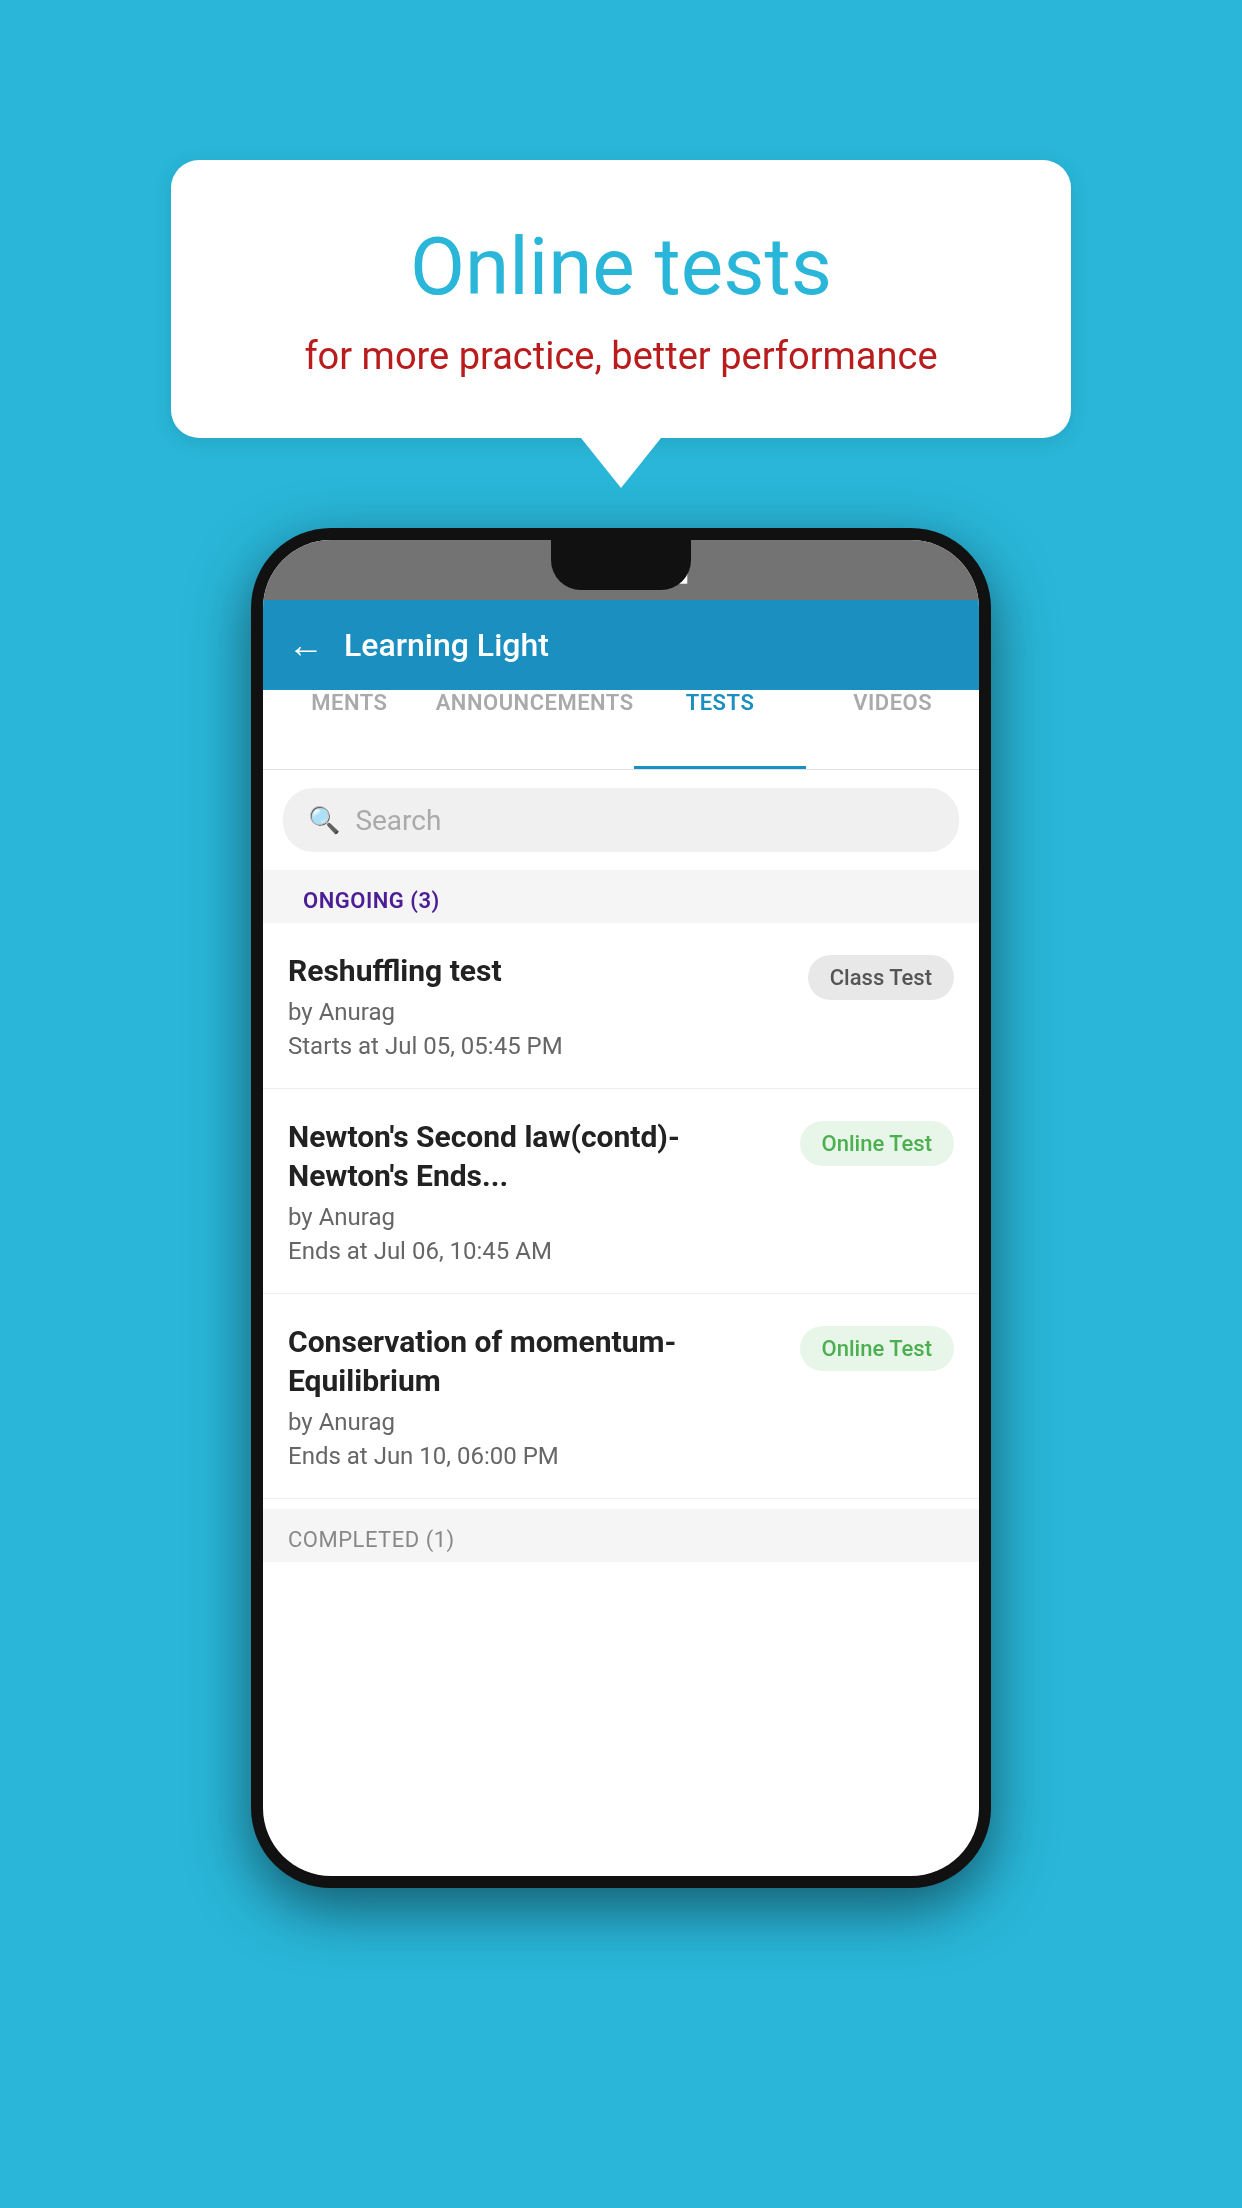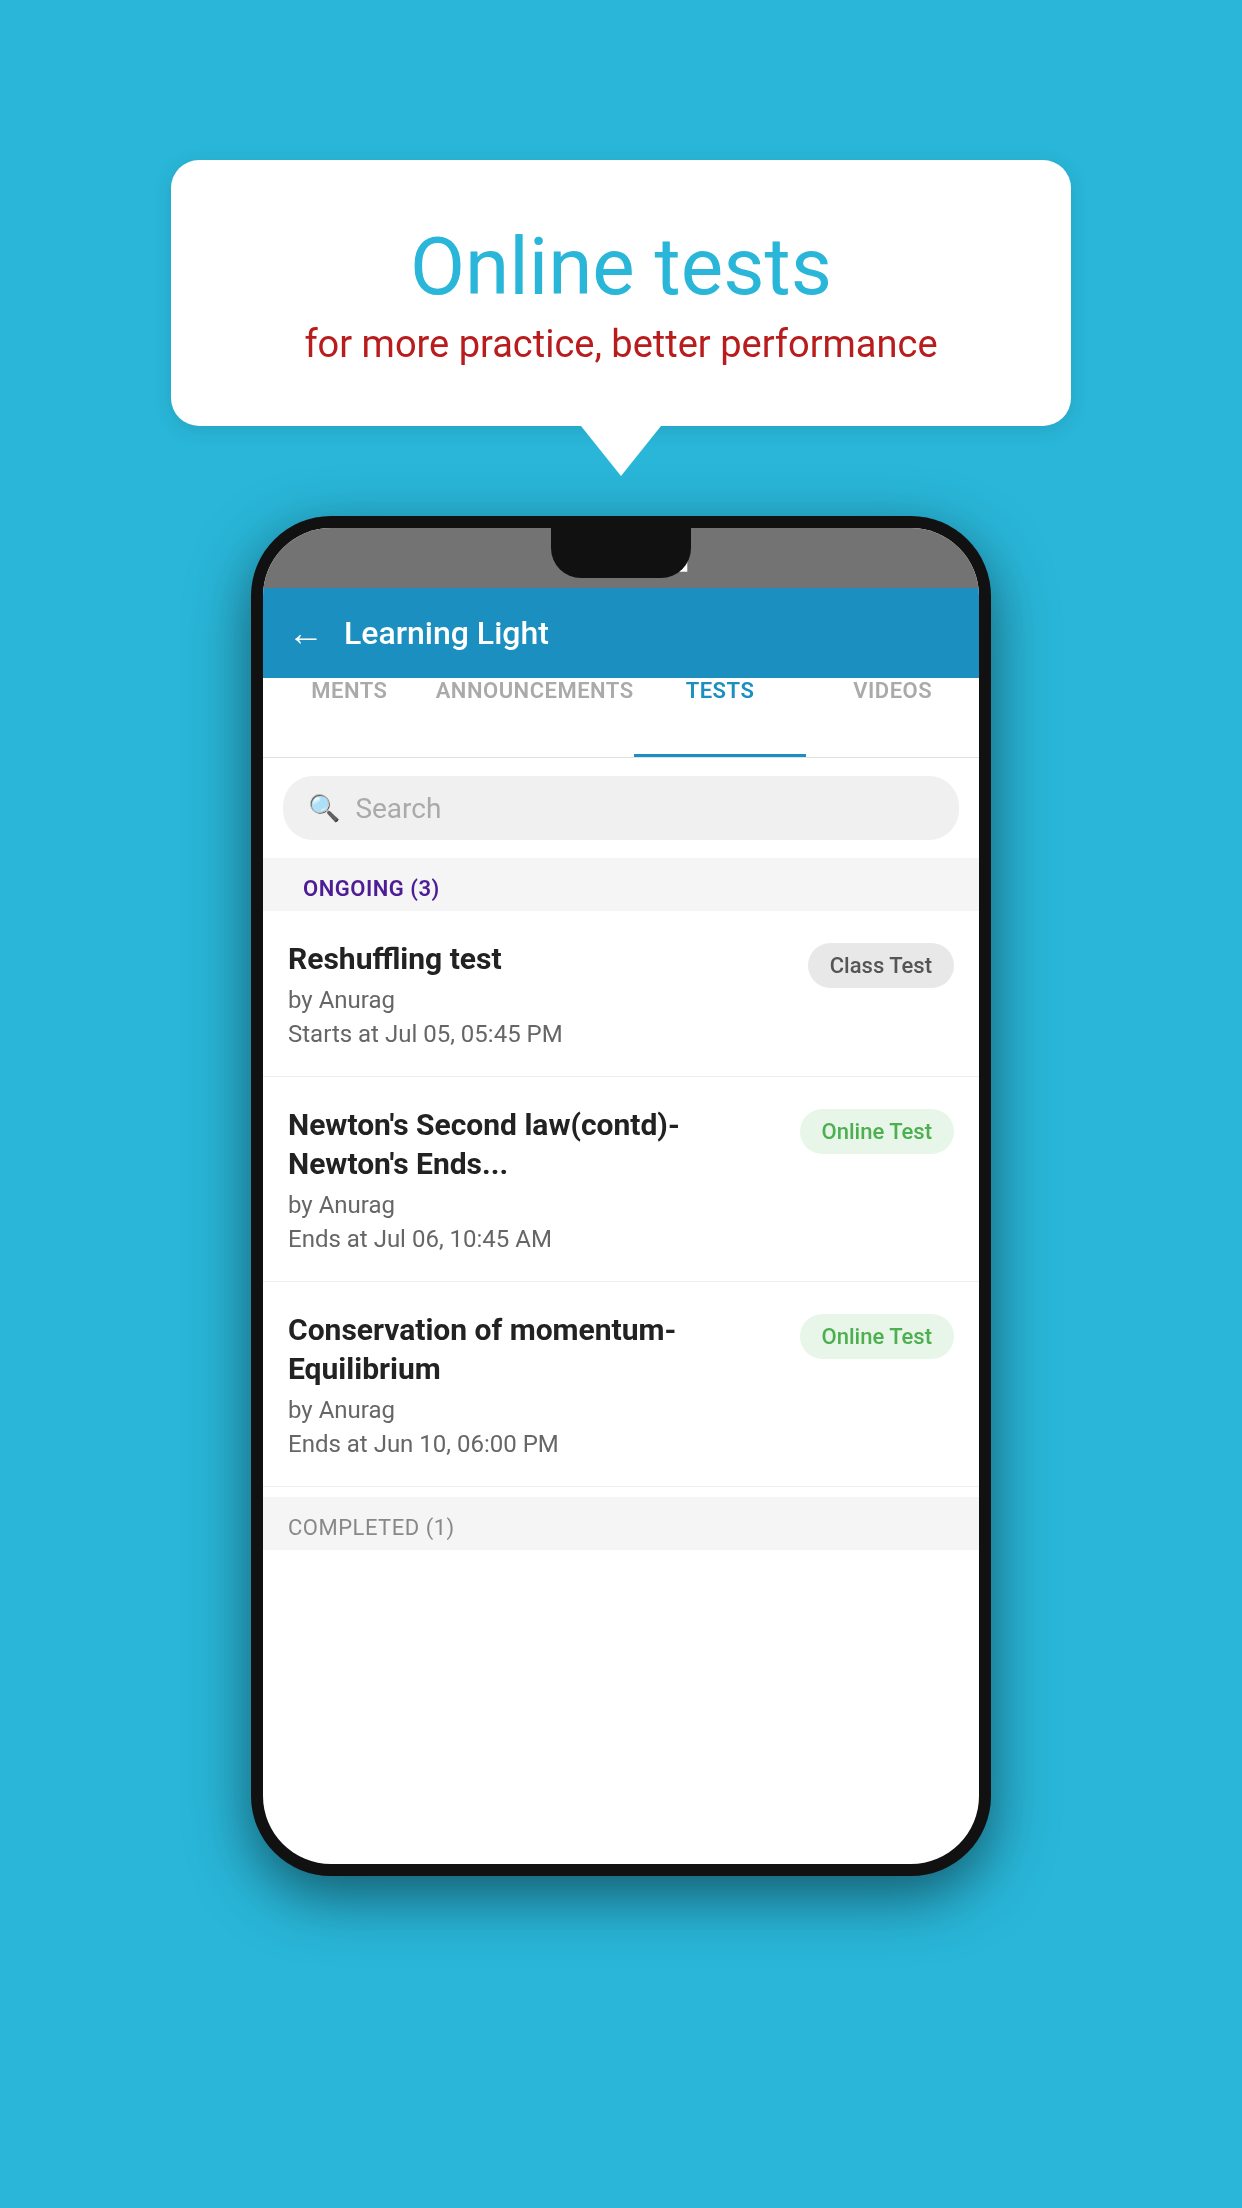--- a/index.html
+++ b/index.html
@@ -32,21 +32,21 @@
       padding: 60px 80px;
       text-align: center;
       width: 100%;
       box-shadow: 0 4px 20px rgba(0,0,0,0.1);
     }
 
     .speech-bubble-title {
       font-size: 80px;
       color: #29b6d8;
       font-weight: 400;
-      margin-bottom: 8px;
+      margin-bottom: 20px;
     }
 
     .speech-bubble-subtitle {
       font-size: 38px;
       color: #b91c1c;
       font-weight: 400;
     }
 
     .speech-bubble-arrow {
       width: 0;

